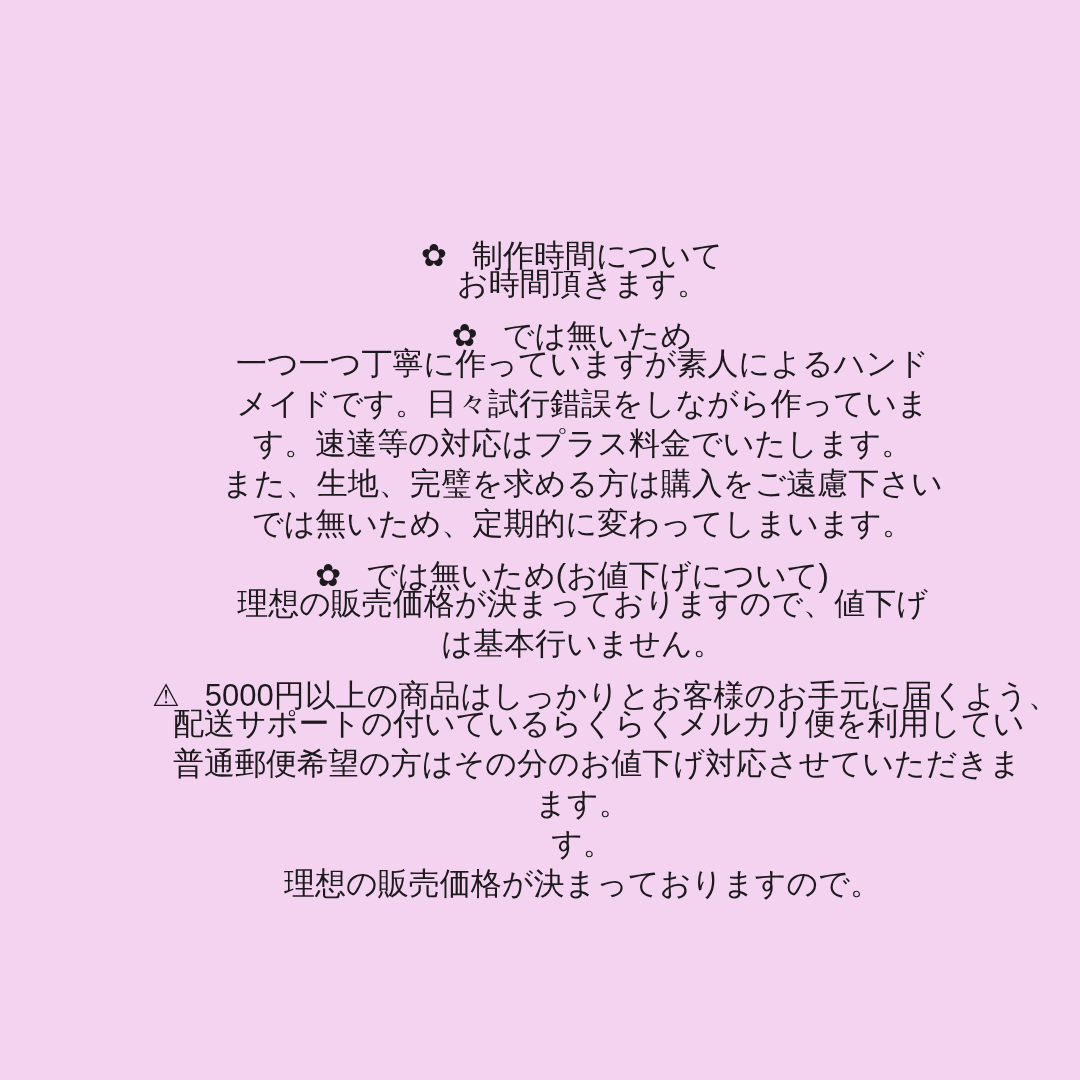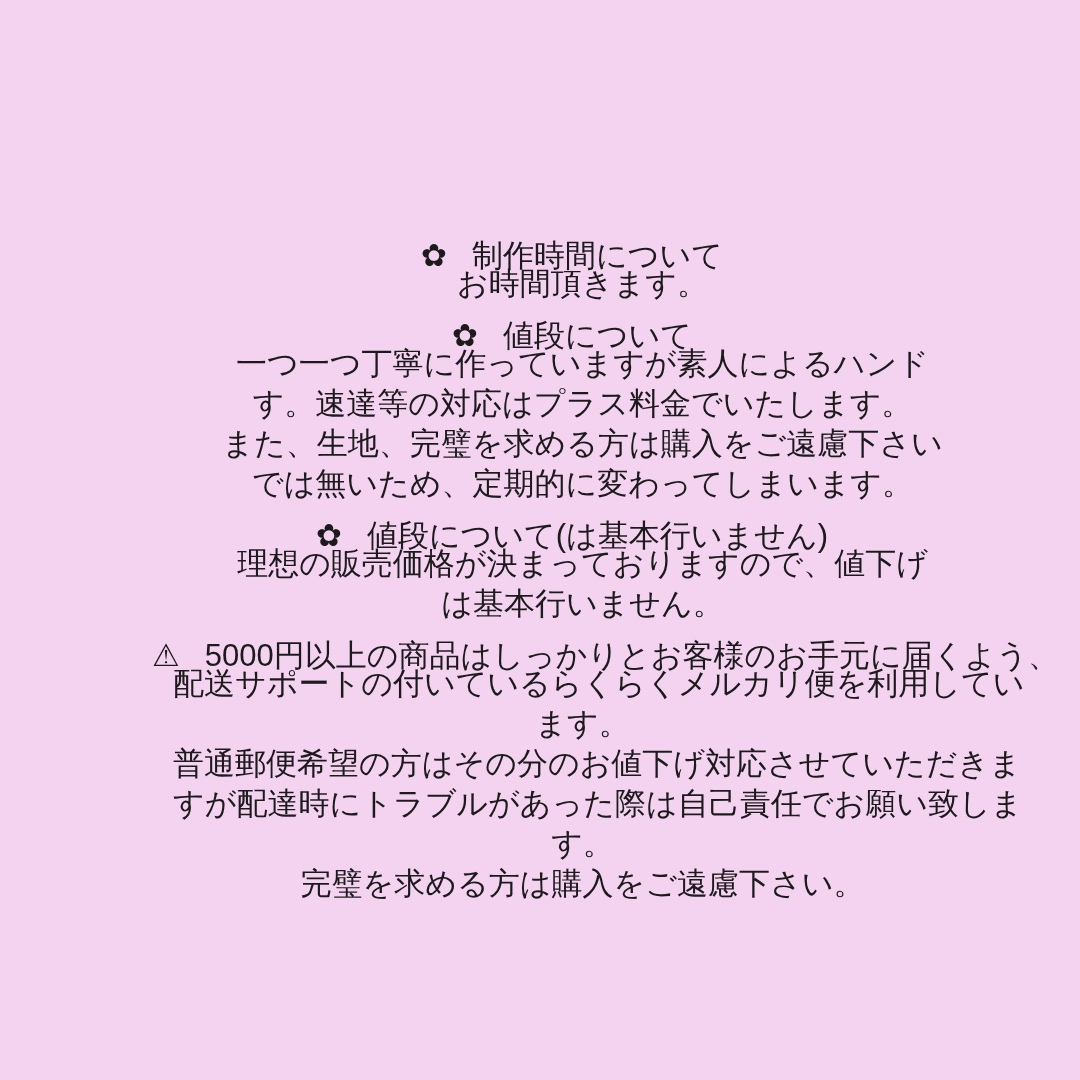--- a/index.html
+++ b/index.html
@@ -45,32 +45,32 @@
 </style>
 </head>
 <body>
 
 <div class="canvas">
   <div class="text-block">
 
     <p class="line marked"><span class="marker">✿</span><span>制作時間について</span></p>
     <p class="line"><span>お時間頂きます。</span></p>
 
-    <p class="line marked"><span class="marker">✿</span><span>値段について</span></p>
+    <p class="line marked"><span class="marker">✿</span><span>では無いため</span></p>
     <p class="line"><span>一つ一つ丁寧に作っていますが素人によるハンド</span></p>
+    <p class="line"><span>メイドです。日々試行錯誤をしながら作っていま</span></p>
     <p class="line"><span>す。速達等の対応はプラス料金でいたします。</span></p>
     <p class="line"><span>また、生地、完璧を求める方は購入をご遠慮下さい</span></p>
     <p class="line"><span>では無いため、定期的に変わってしまいます。</span></p>
 
-    <p class="line marked"><span class="marker">✿</span><span>値段について(は基本行いません)</span></p>
+    <p class="line marked"><span class="marker">✿</span><span>では無いため(お値下げについて)</span></p>
     <p class="line"><span>理想の販売価格が決まっておりますので、値下げ</span></p>
     <p class="line"><span>は基本行いません。</span></p>
 
     <p class="line marked"><span class="marker">⚠</span><span>5000円以上の商品はしっかりとお客様のお手元に届くよう、</span></p>
     <p class="line"><span>配送サポートの付いているらくらくメルカリ便を利用してい</span></p>
+    <p class="line"><span>普通郵便希望の方はその分のお値下げ対応させていただきま</span></p>
     <p class="line"><span>ます。</span></p>
-    <p class="line"><span>普通郵便希望の方はその分のお値下げ対応させていただきま</span></p>
-    <p class="line"><span>すが配達時にトラブルがあった際は自己責任でお願い致しま</span></p>
     <p class="line"><span>す。</span></p>
-    <p class="line"><span>完璧を求める方は購入をご遠慮下さい。</span></p>
+    <p class="line"><span>理想の販売価格が決まっておりますので。</span></p>
 
   </div>
 </div>
 
 </body></html>

